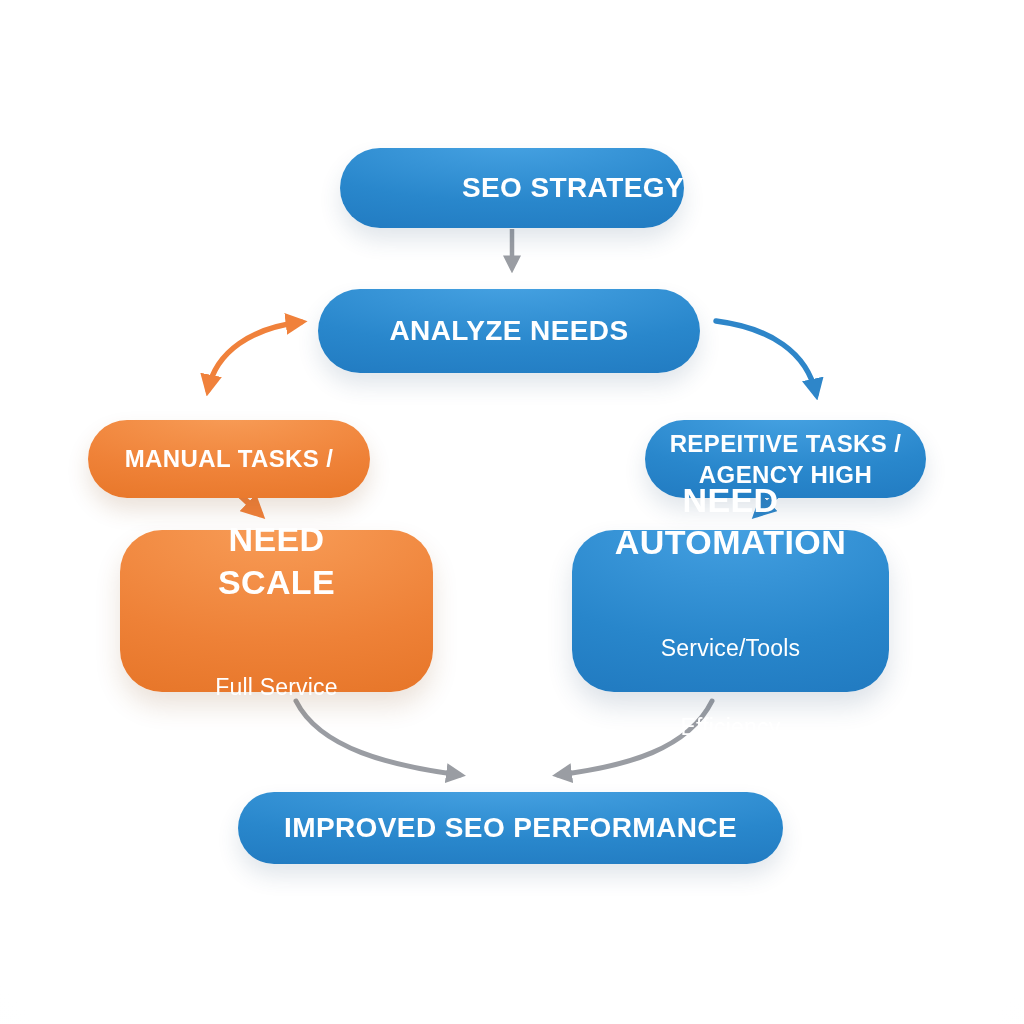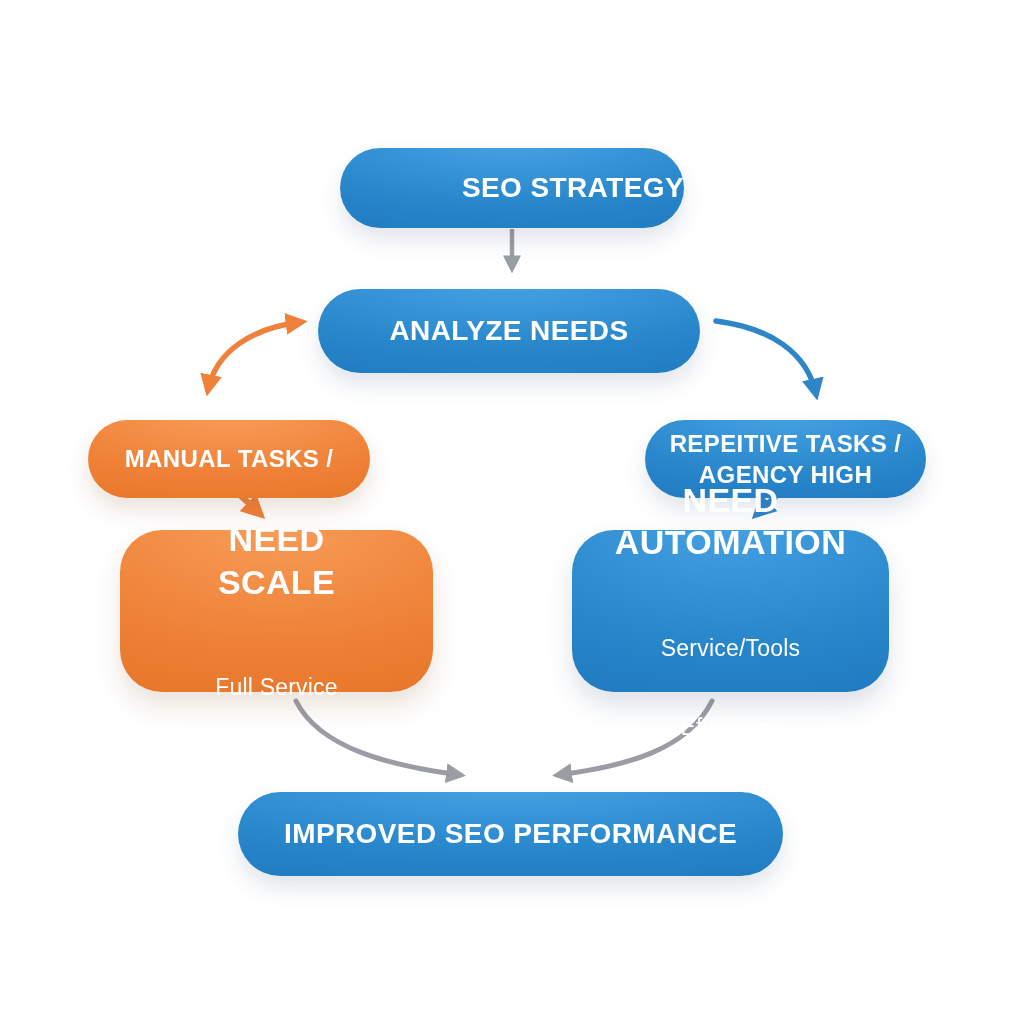--- a/index.html
+++ b/index.html
@@ -67,21 +67,21 @@
   }
   .box-detail { font-size: 23px; font-weight: 400; line-height: 1.35; letter-spacing: 0.2px; margin-top: 48px; }
 
   
   #seo-strategy      { left: 340px; top: 148px; width: 344px; height: 80px; align-items: flex-end; }
   #analyze-needs     { left: 318px; top: 289px; width: 382px; height: 84px; }
   #manual-tasks      { left:  88px; top: 420px; width: 282px; height: 78px; }
   #repetitive-tasks  { left: 645px; top: 420px; width: 281px; height: 78px; }
   #need-agency       { left: 120px; top: 530px; width: 313px; height: 162px; }
   #need-automation   { left: 572px; top: 530px; width: 317px; height: 162px; }
-  #improved-seo      { left: 238px; top: 792px; width: 545px; height: 84px; }
+  #improved-seo      { left: 238px; top: 792px; width: 545px; height: 72px; }
 </style>
 </head>
 <body>
 
 <div class="canvas">
 
   <svg class="arrow-layer" viewBox="0 0 1024 1024" xmlns="http://www.w3.org/2000/svg">
     <defs>
       <marker id="head-gray" viewBox="0 0 10 10" refX="7" refY="5" markerWidth="4" markerHeight="4" orient="auto">
         <path d="M0,0 L10,5 L0,10 Z" fill="#9a9da3"></path>

